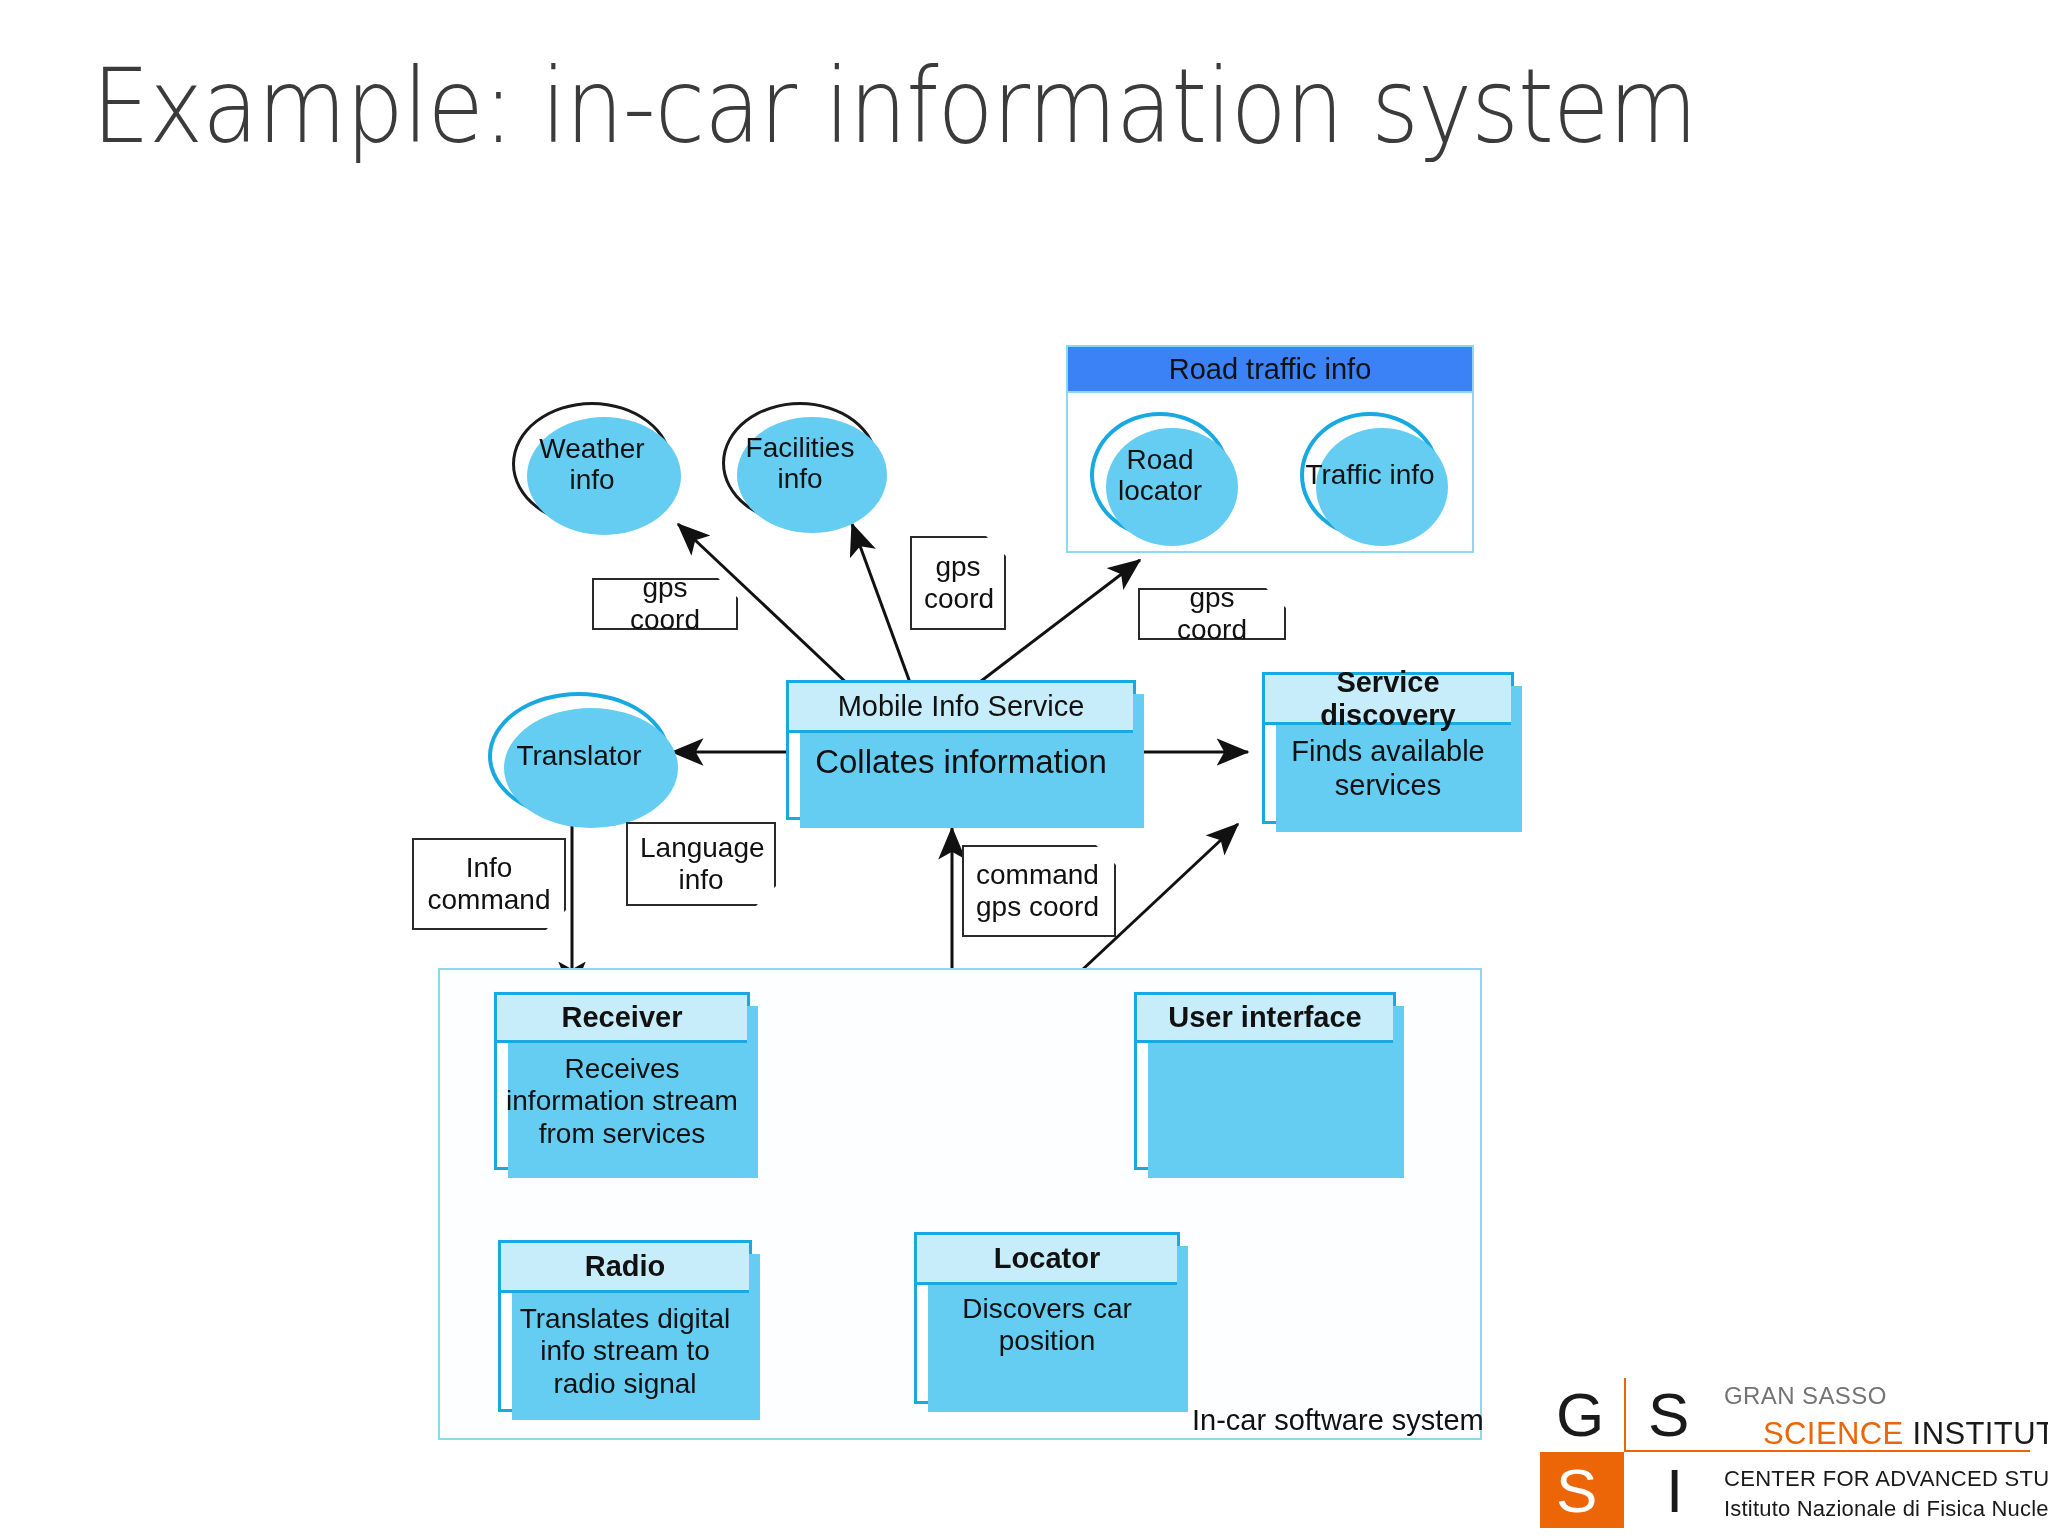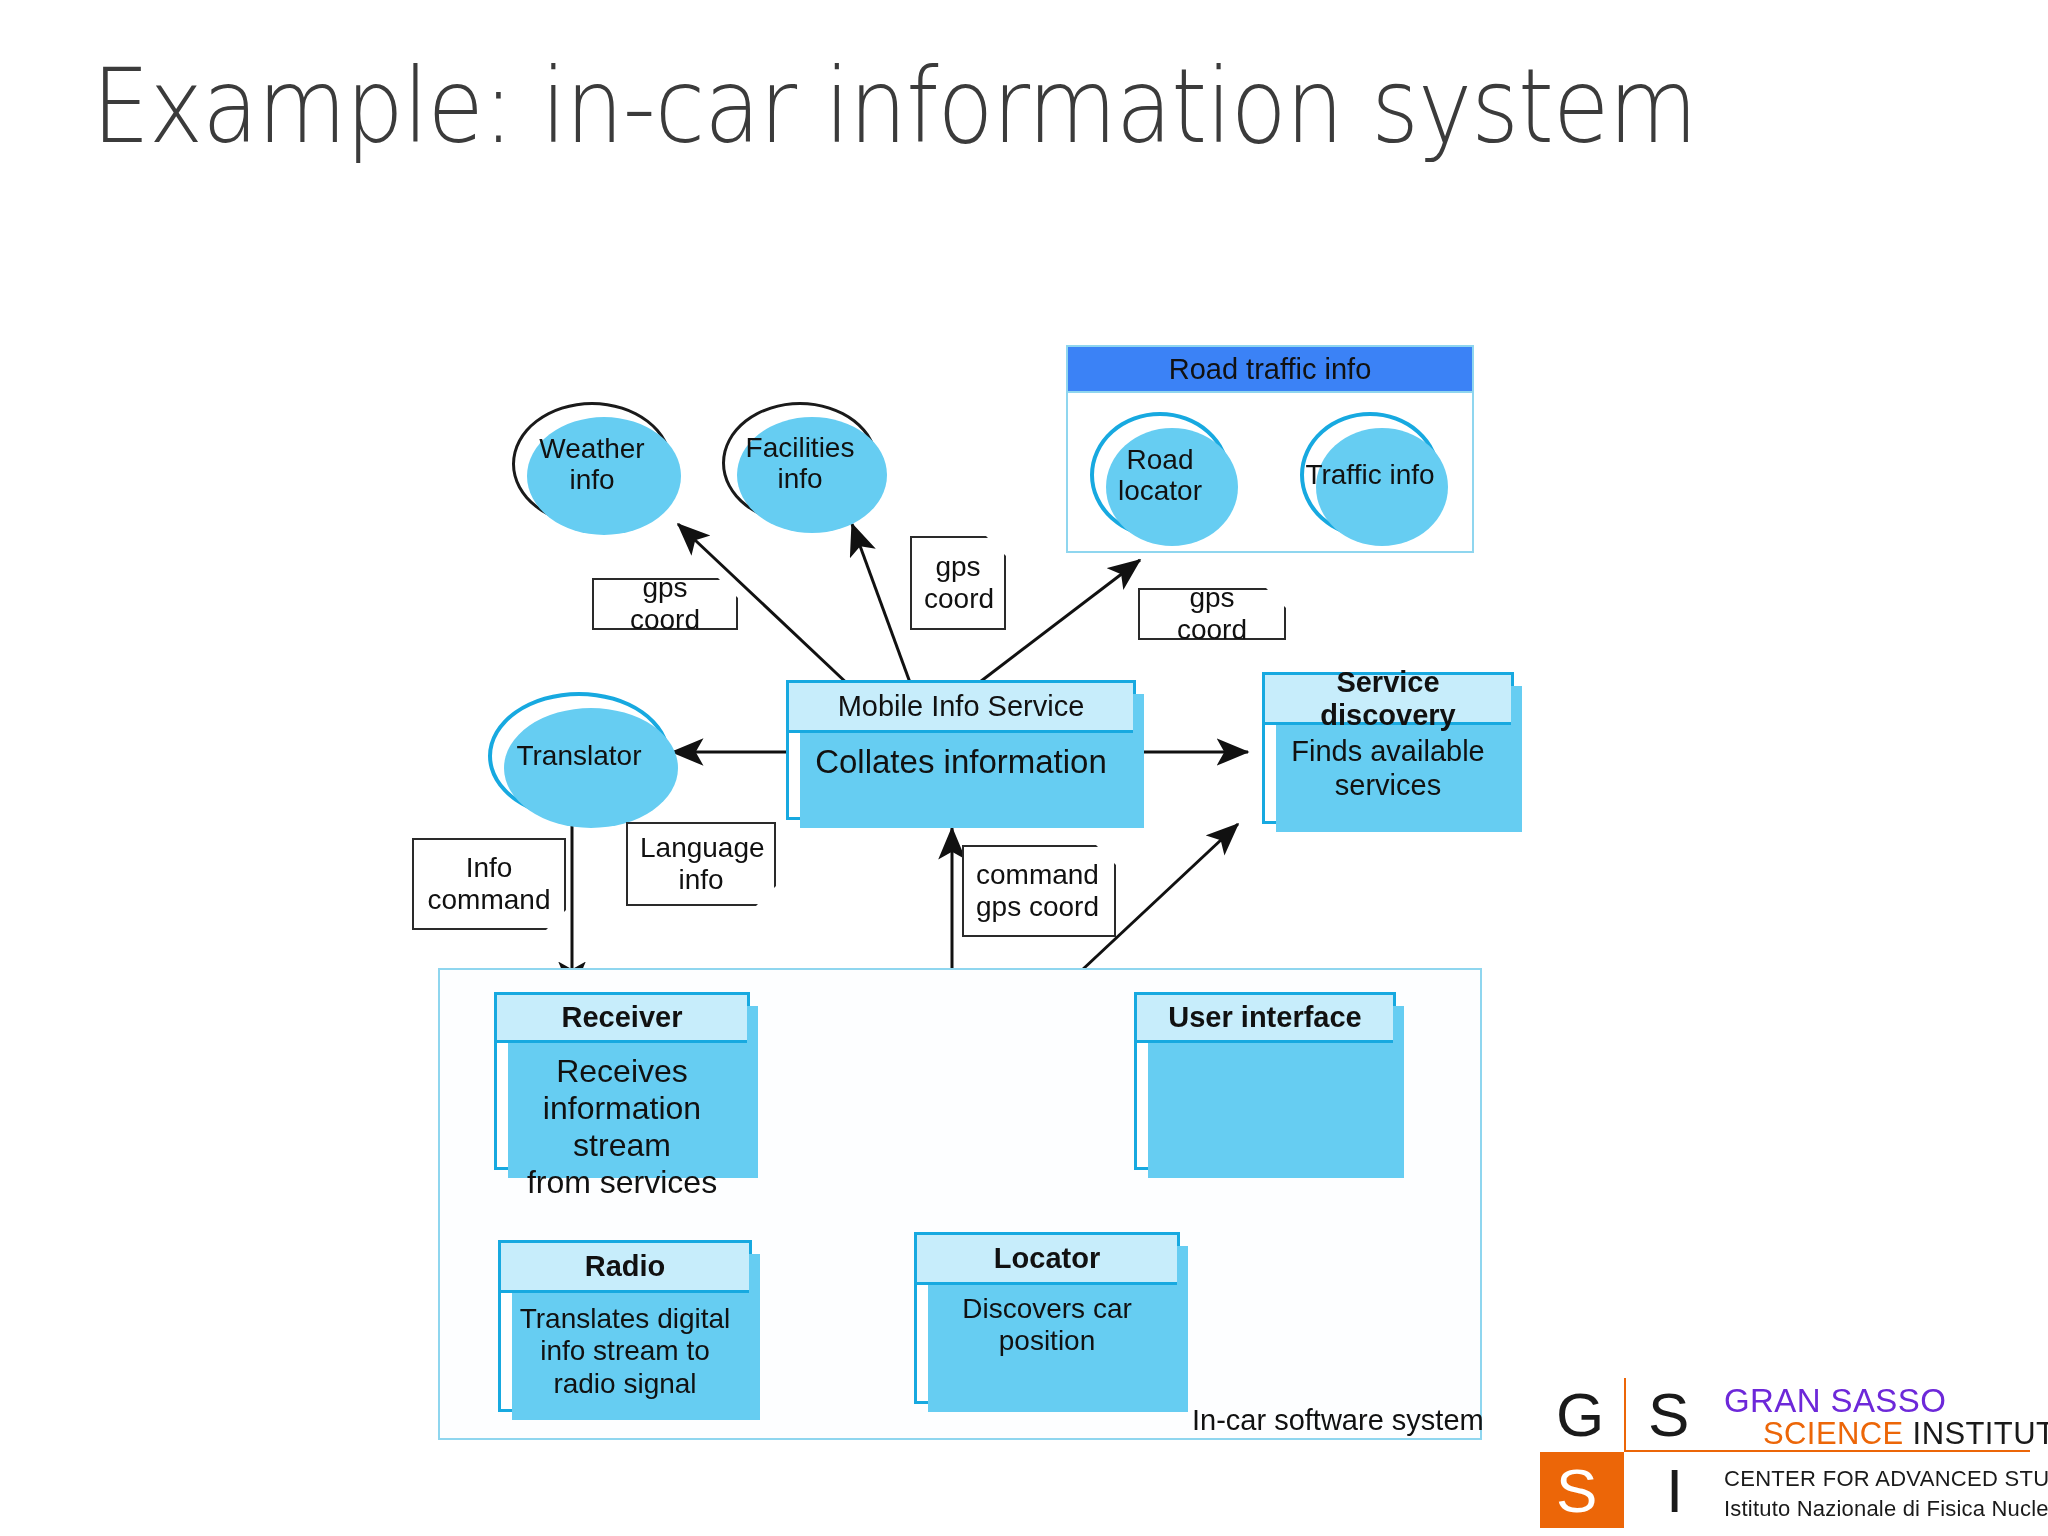--- a/index.html
+++ b/index.html
@@ -220,23 +220,23 @@
     left: 84px;
     top: 72px;
     width: 406px;
     height: 2px;
     background: #ec6608;
   }
   #gssi-logo .line1 {
     position: absolute;
     left: 184px;
     top: 4px;
-    font-size: 33px;
+    font-size: 24px;
     letter-spacing: 0.4px;
-    color: #6d28d9;
+    color: #737373;
     white-space: nowrap;
   }
   #gssi-logo .line2 {
     position: absolute;
     left: 184px;
     top: 38px;
     font-size: 31px;
     letter-spacing: 0.4px;
     white-space: nowrap;
     margin-left: 39px;
@@ -354,21 +354,21 @@
         <span>services</span>
       </div>
     </div>
   </div>
 
   <div class="frame" style="left:438px; top:968px; width:1044px; height:472px;"></div>
   <div class="frame-caption" style="left:1192px; top:1404px; font-size:29px;">In-car software system</div>
 
   <div class="box" style="left:494px; top:992px; width:256px; height:178px;">
     <div class="hdr bold" style="height:48px; font-size:29px;">Receiver</div>
-    <div class="body" style="height:124px; font-size:32px;">
+    <div class="body" style="height:124px; font-size:28px;">
       <div>
         <span>Receives</span>
         <span>information stream</span>
         <span>from services</span>
       </div>
     </div>
   </div>
 
 
   <div class="box" style="left:1134px; top:992px; width:262px; height:178px;">

